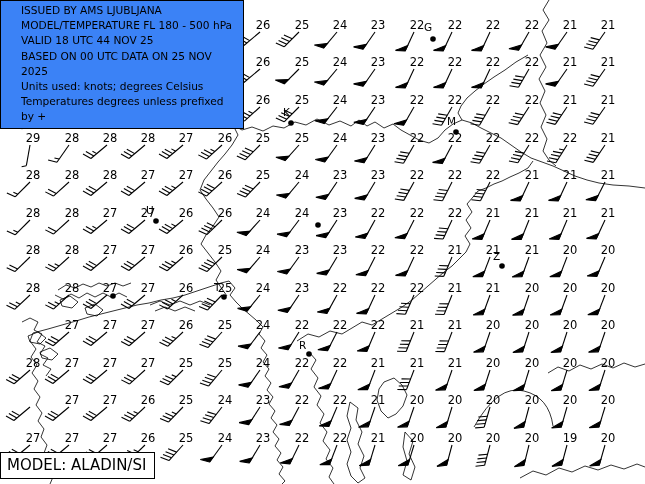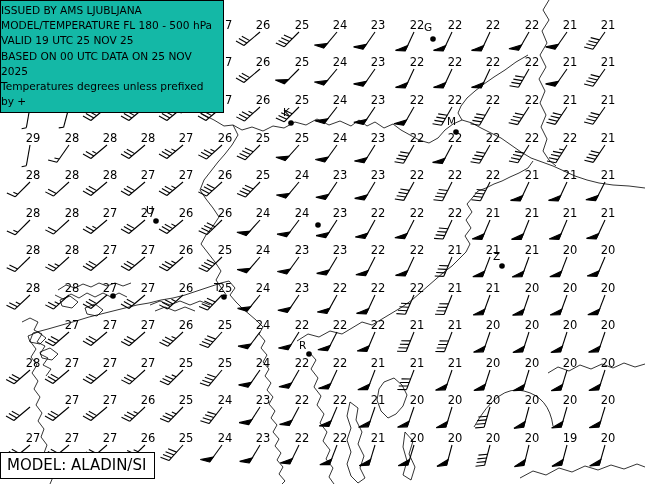--- a/index.html
+++ b/index.html
@@ -1,20 +1,20 @@
 <!DOCTYPE html>
 <html><head>
 <meta charset="utf-8">
 <style>
   html,body{margin:0;padding:0;background:#fff;}
   .stage{position:relative;width:645px;height:484px;background:#fff;overflow:hidden;
          font-family:"DejaVu Sans","Liberation Sans",sans-serif;}
   svg{position:absolute;left:0;top:0;}
-  .info-box{position:absolute;left:0;top:0;width:218px;background:#14b8a6;border:1px solid #000;
-            padding:2px 4px 3px 0;font-size:10.6px;line-height:15.2px;color:#000;z-index:5;}
+  .info-box{position:absolute;left:0;top:0;width:218px;background:#3b82f6;border:1px solid #000;
+            padding:2px 4px 3px 20px;font-size:10.6px;line-height:15.2px;color:#000;z-index:5;}
   .info-box .b{font-weight:normal;}
   .model-box{position:absolute;left:0;top:452px;background:#fff;border:1px solid #000;
              padding:3px 8px 4px 6px;font-size:15px;color:#000;z-index:5;}
 </style>
 </head>
 <body>
 
 <div class="stage">
   <svg id="map-svg" width="645" height="484" viewBox="0 0 645 484">
       <path d="M152,107 L162,112 171,107 181,113 193,109 204,115 214,120 224,126 233,125 242,130 252,127 263,131 273,126 284,128 295,122 306,125 317,119 329,125 340,121 351,126 359,120 367,126 375,122 384,128 393,124 401,130 410,135 419,140 429,143 438,138 445,130 453,124 462,120 472,123 481,128 491,133 501,138 511,145 521,152 531,158 542,162 553,166 564,171 575,176 587,180 599,183 613,185 629,186 645,188" fill="none" stroke="#000000" stroke-width="0.8" stroke-linejoin="round"></path>
@@ -1180,19 +1180,20 @@
       <circle cx="224" cy="297" r="2.8" fill="#000000"></circle>
       <text x="214" y="291" fill="#000000" font-size="10.5" font-family="&quot;DejaVu Sans&quot;,&quot;Liberation Sans&quot;,sans-serif">T</text>
       <circle cx="113" cy="296" r="2.8" fill="#000000"></circle>
       <circle cx="309" cy="354" r="2.8" fill="#000000"></circle>
       <text x="299" y="349" fill="#000000" font-size="10.5" font-family="&quot;DejaVu Sans&quot;,&quot;Liberation Sans&quot;,sans-serif">R</text>
     </svg>
 
   <div class="info-box">
     <div>ISSUED BY AMS LJUBLJANA</div>
     <div><span>MODEL/TEMPERATURE </span><span class="b">FL 180 - 500 hPa</span></div>
-    <div class="b">VALID 19 UTC 25 NOV 25</div>
+    <div class="b">VALID 18 UTC 44 NOV 25</div>
     <div>BASED ON 00 UTC DATA ON 25 NOV 2025</div>
+    <div>Units used: knots; degrees Celsius</div>
     <div>Temperatures degrees unless prefixed by +</div>
   </div>
 
   <div class="model-box">MODEL: ALADIN/SI</div>
 </div>
 
 </body></html>

